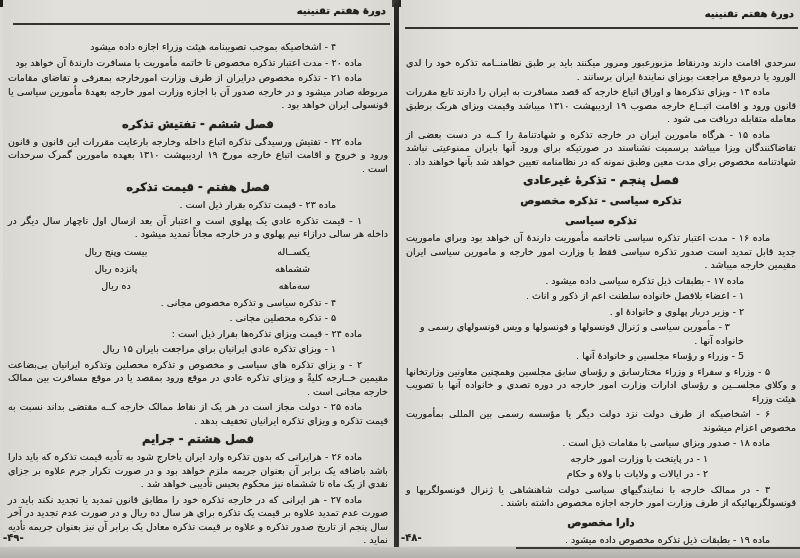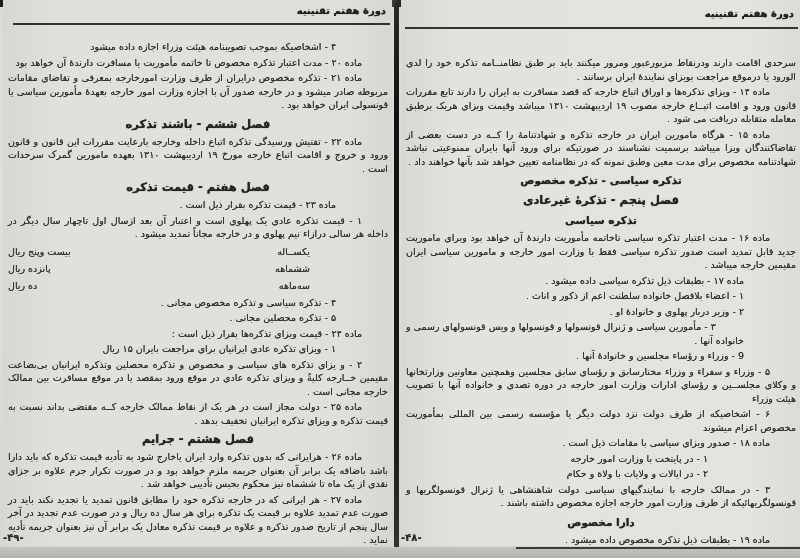--- a/index.html
+++ b/index.html
@@ -67,55 +67,55 @@
     position:absolute;left:5px;right:4px;
     text-shadow:0 0 .6px rgba(42,40,36,.75);
   }
   .page-left  .page-body{top:40px;}
   .page-right .page-body{top:33px;}
   .t{
     margin:0 0 2px;font-size:9.5px;line-height:13.5px;
     text-align:justify;text-align-last:right;text-indent:26px;
   }
   .noind{text-indent:0;margin-top:23px;}
-  .ind1{text-indent:0;padding-right:52px;text-align:left;}
+  .ind1{text-indent:0;padding-right:52px;text-align:center;}
   .ind2{text-indent:0;padding-right:88px;text-align:right;}
   .hd{
     margin:4px 0 3px;font-size:11.5px;line-height:16px;font-weight:bold;
     text-align:center;color:#23221e;text-shadow:0 0 .8px rgba(30,28,24,.9);
   }
   .hd-sub{font-size:10.5px;}
   .fee-table{margin:1px 0 2px;}
   .fee-row{
     display:flex;direction:rtl;padding-right:78px;
     font-size:9.5px;line-height:17px;
   }
   .fee-term{width:86px;}
-  .fee-price{flex:1;text-align:left;}
+  .fee-price{flex:1;text-align:center;}
   .pagenum{
     position:absolute;bottom:3px;left:0;width:100%;
     text-align:left;font-size:10px;font-weight:bold;color:#2a2924;
     text-shadow:0 0 .6px rgba(40,38,34,.8);
   }
 </style>
 </head>
 <body>
 
 <div class="scan">
   <div class="top-strip"></div>
   <div class="specks"></div>
 
   <section class="page page-left">
     <div class="running-head">دورهٔ هفتم تقنینیه</div>
     <div class="head-rule"></div>
     <div class="page-body">
       <p class="t ind1">۴ - اشخاصیکه بموجب تصویبنامه هیئت وزراء اجازه داده میشود</p>
       <p class="t">ماده ۲۰ - مدت اعتبار تذکره مخصوص تا خاتمه مأموریت یا مسافرت دارندهٔ آن خواهد بود</p>
       <p class="t">ماده ۲۱ - تذکره مخصوص درایران از طرف وزارت امورخارجه بمعرفی و تقاضای مقامات مربوطه صادر میشود و در خارجه صدور آن با اجازه وزارت امور خارجه بعهدهٔ مأمورین سیاسی یا قونسولی ایران خواهد بود .</p>
-      <h3 class="hd">فصل ششم - باشند تذکره</h3>
+      <h3 class="hd">فصل ششم - تفتیش تذکره</h3>
       <p class="t">ماده ۲۲ - تفتیش ورسیدگی تذکره اتباع داخله وخارجه بارعایت مقررات این قانون و قانون ورود و خروج و اقامت اتباع خارجه مورخ ۱۹ اردیبهشت ۱۳۱۰ بعهده مامورین گمرک سرحدات است .</p>
       <h3 class="hd">فصل هفتم - قیمت تذکره</h3>
       <p class="t ind1">ماده ۲۳ - قیمت تذکره بقرار ذیل است .</p>
       <p class="t">۱ - قیمت تذکره عادی یک پهلوی است و اعتبار آن بعد ازسال اول تاچهار سال دیگر در داخله هر سالی درازاء نیم پهلوی و در خارجه مجاناً تمدید میشود .</p>
       <div class="fee-table">
         <div class="fee-row">
           <span class="fee-term">یکســاله</span>
           <span class="fee-price">بیست وپنج ریال</span>
         </div>
         <div class="fee-row">
@@ -142,29 +142,29 @@
 
   <div class="gutter"></div>
 
   <section class="page page-right">
     <div class="running-head">دورهٔ هفتم تقنینیه</div>
     <div class="head-rule"></div>
     <div class="page-body">
       <p class="t noind">سرحدی اقامت دارند ودرنقاط مزبورعبور ومرور میکنند باید بر طبق نظامنــامه تذکره خود را لدی الورود یا درموقع مراجعت بویزای نمایندهٔ ایران برسانند .</p>
       <p class="t">ماده ۱۴ - ویزای تذکره‌ها و اوراق اتباع خارجه که قصد مسافرت به ایران را دارند تابع مقررات قانون ورود و اقامت اتبــاع خارجه مصوب ۱۹ اردیبهشت ۱۳۱۰ میباشد وقیمت ویزای هریک برطبق معامله متقابله دریافت می شود .</p>
       <p class="t">ماده ۱۵ - هرگاه مامورین ایران در خارجه تذکره و شهادتنامهٔ را کــه در دست بعضی از تقاضاکنندگان ویزا میباشد برسمیت نشناسند در صورتیکه برای ورود آنها بایران ممنوعیتی نباشد شهادتنامه مخصوص برای مدت معین وطبق نمونه که در نظامنامه تعیین خواهد شد بآنها خواهند داد .</p>
+      <h3 class="hd">فصل پنجم - تذکرهٔ غیرعادی</h3>
       <h3 class="hd hd-sub">تذکره سیاسی - تذکره مخصوص</h3>
-      <h3 class="hd">فصل پنجم - تذکرهٔ غیرعادی</h3>
       <h3 class="hd hd-sub">تذکره سیاسی</h3>
       <p class="t">ماده ۱۶ - مدت اعتبار تذکره سیاسی تاخاتمه مأموریت دارندهٔ آن خواهد بود وبرای ماموریت جدید قابل تمدید است صدور تذکره سیاسی فقط با وزارت امور خارجه و مامورین سیاسی ایران مقیمین خارجه میباشد .</p>
       <p class="t ind1">ماده ۱۷ - بطبقات ذیل تذکره سیاسی داده میشود .</p>
       <p class="t ind1">۱ - اعضاء بلافصل خانواده سلطنت اعم از ذکور و اناث .</p>
       <p class="t ind1">۲ - وزیر دربار پهلوی و خانوادهٔ او .</p>
       <p class="t ind1">۳ - مأمورین سیاسی و ژنرال قونسولها و قونسولها و ویس قونسولهای رسمی و خانواده آنها .</p>
-      <p class="t ind1">9 - وزراء و رؤساء مجلسین و خانوادهٔ آنها .</p>
+      <p class="t ind1">5 - وزراء و رؤساء مجلسین و خانوادهٔ آنها .</p>
       <p class="t">۵ - وزراء و سفراء و وزراء مختارسابق و رؤسای سابق مجلسین وهمچنین معاونین وزارتخانها و وکلای مجلســین و رؤسای ادارات وزارت امور خارجه در دوره تصدی و خانواده آنها با تصویب هیئت وزراء</p>
       <p class="t">۶ - اشخاصیکه از طرف دولت نزد دولت دیگر یا مؤسسه رسمی بین المللی بمأموریت مخصوص اعزام میشوند</p>
       <p class="t">ماده ۱۸ - صدور ویزای سیاسی با مقامات ذیل است .</p>
       <p class="t ind2">۱ - در پایتخت با وزارت امور خارجه</p>
       <p class="t ind2">۲ - در ایالات و ولایات با ولاة و حکام</p>
       <p class="t">۳ - در ممالک خارجه با نمایندگیهای سیاسی دولت شاهنشاهی یا ژنرال قونسولگریها و قونسولگریهائیکه از طرف وزارت امور خارجه اجازه مخصوص داشته باشند .</p>
       <h3 class="hd hd-sub">دارا مخصوص</h3>
       <p class="t">ماده ۱۹ - بطبقات ذیل تذکره مخصوص داده میشود .</p>
       <p class="t ind1">۱ - اعضاء رتبه دربار سلطنت و خانواده آنهــا</p>
       <p class="t ind1">۲ - اعضاء رسمی ژنرال قونسولگریها و قونسولگریها و ویس قونسولگریها و خانواده آنها .</p>

